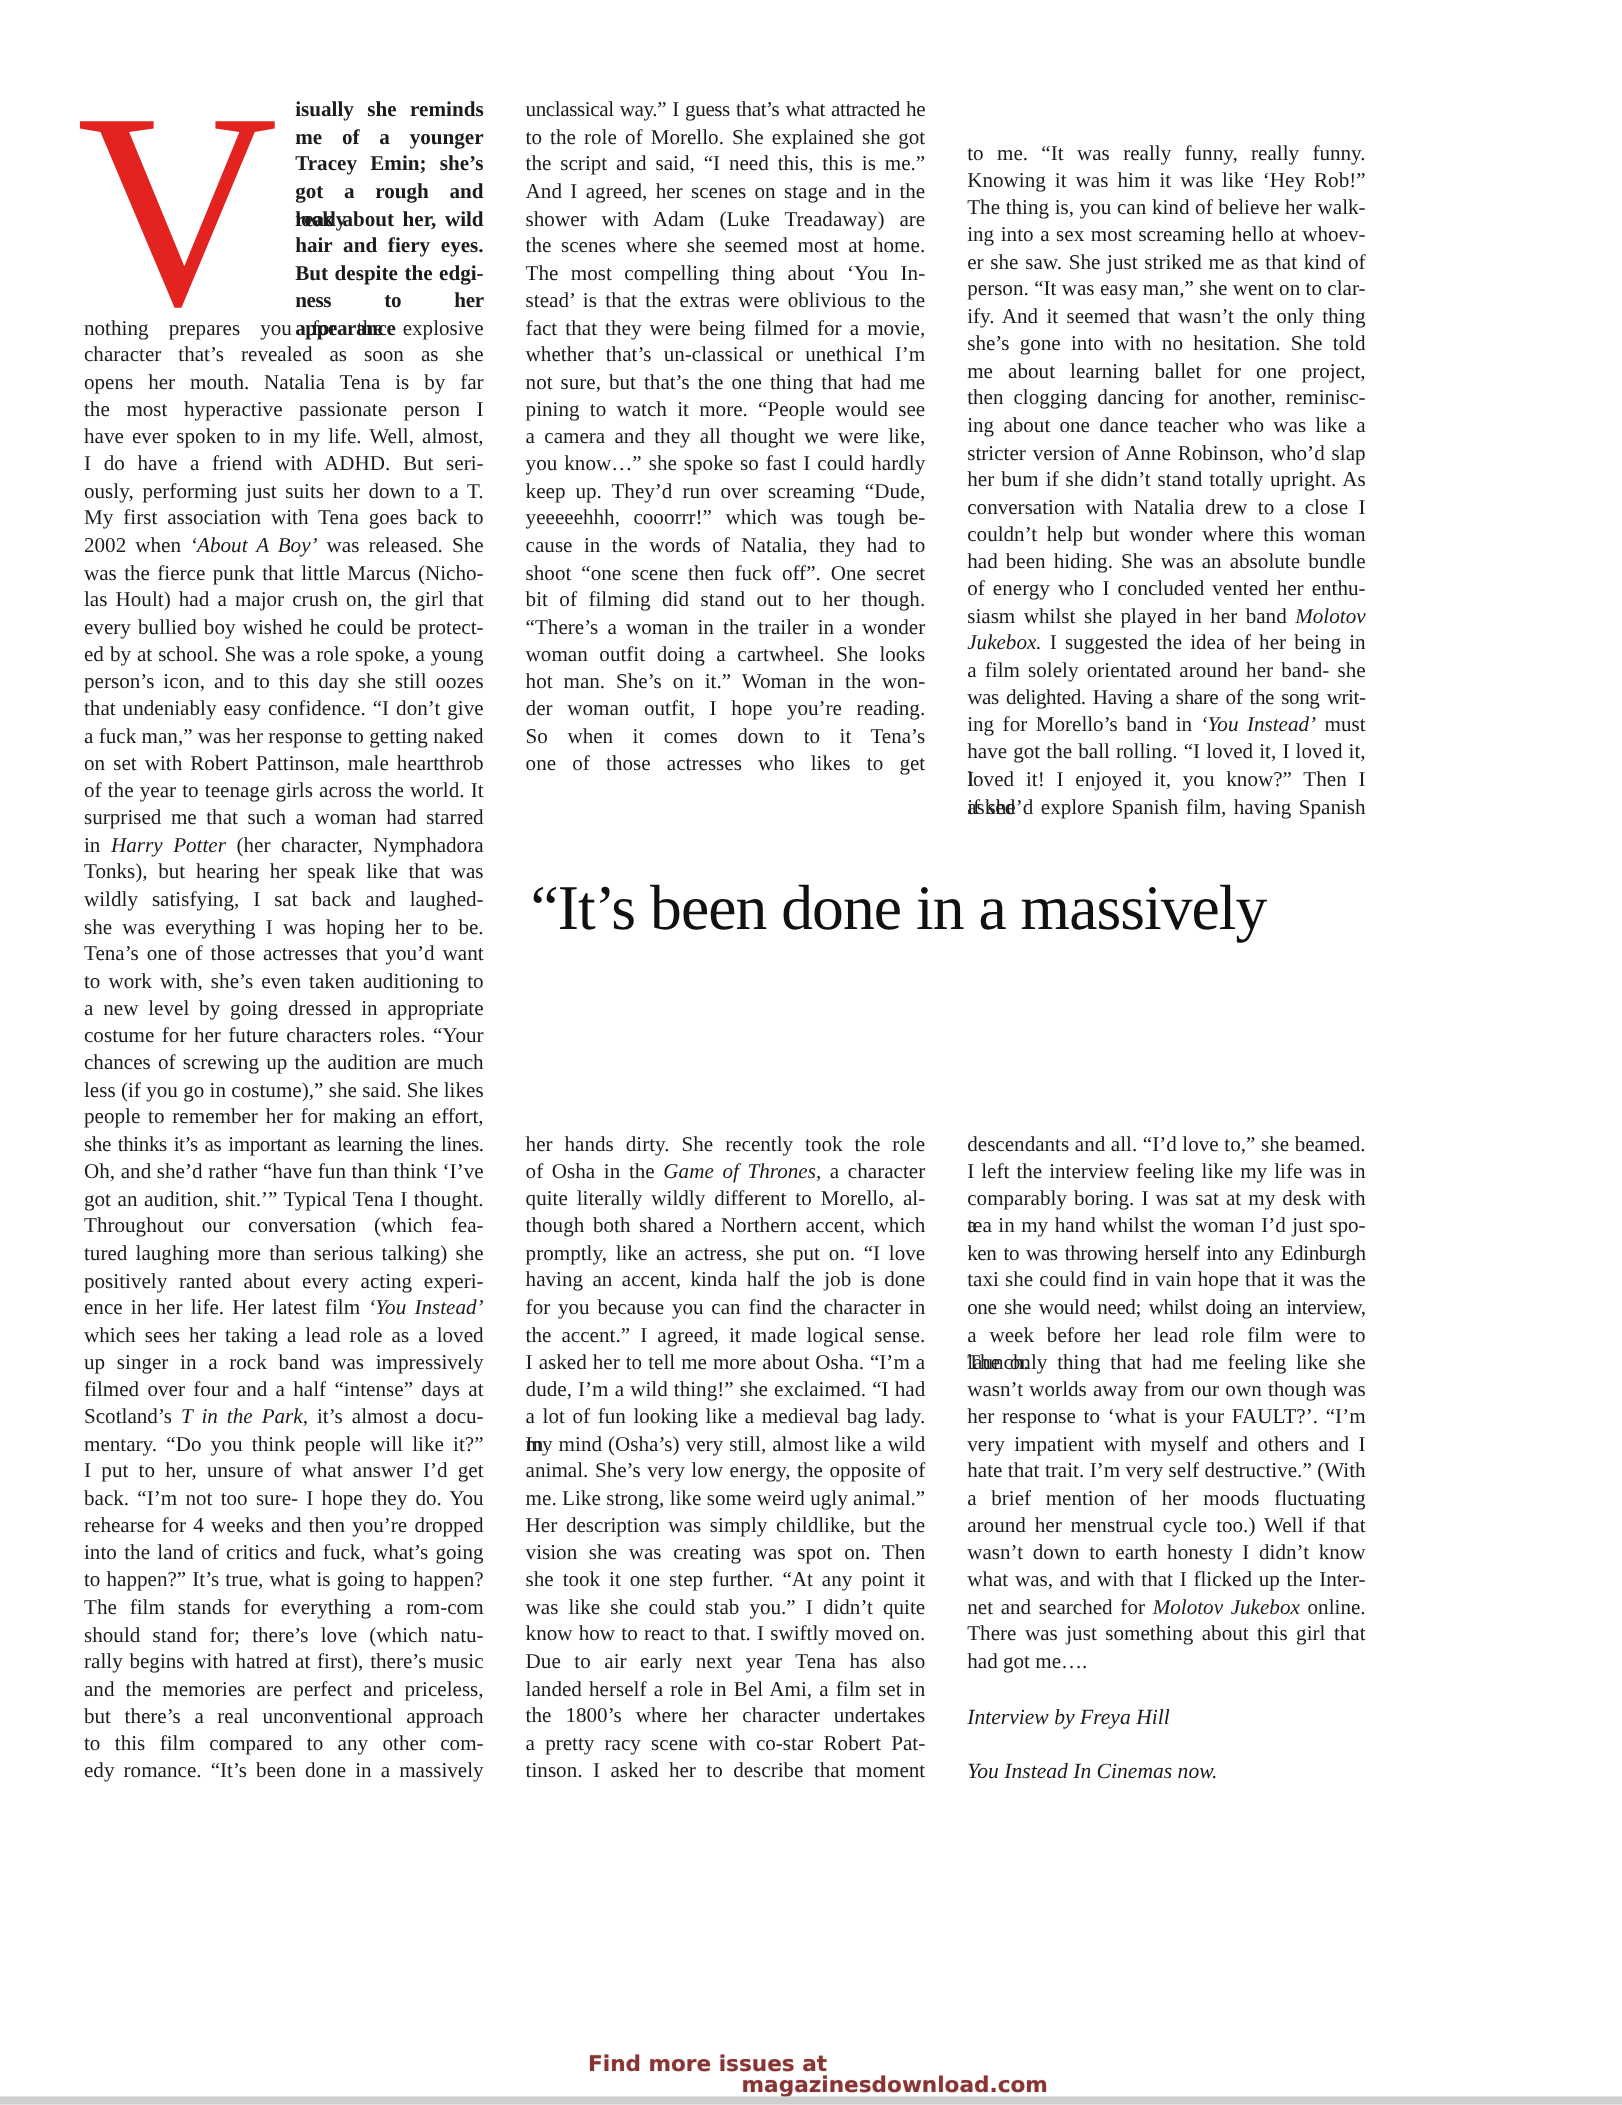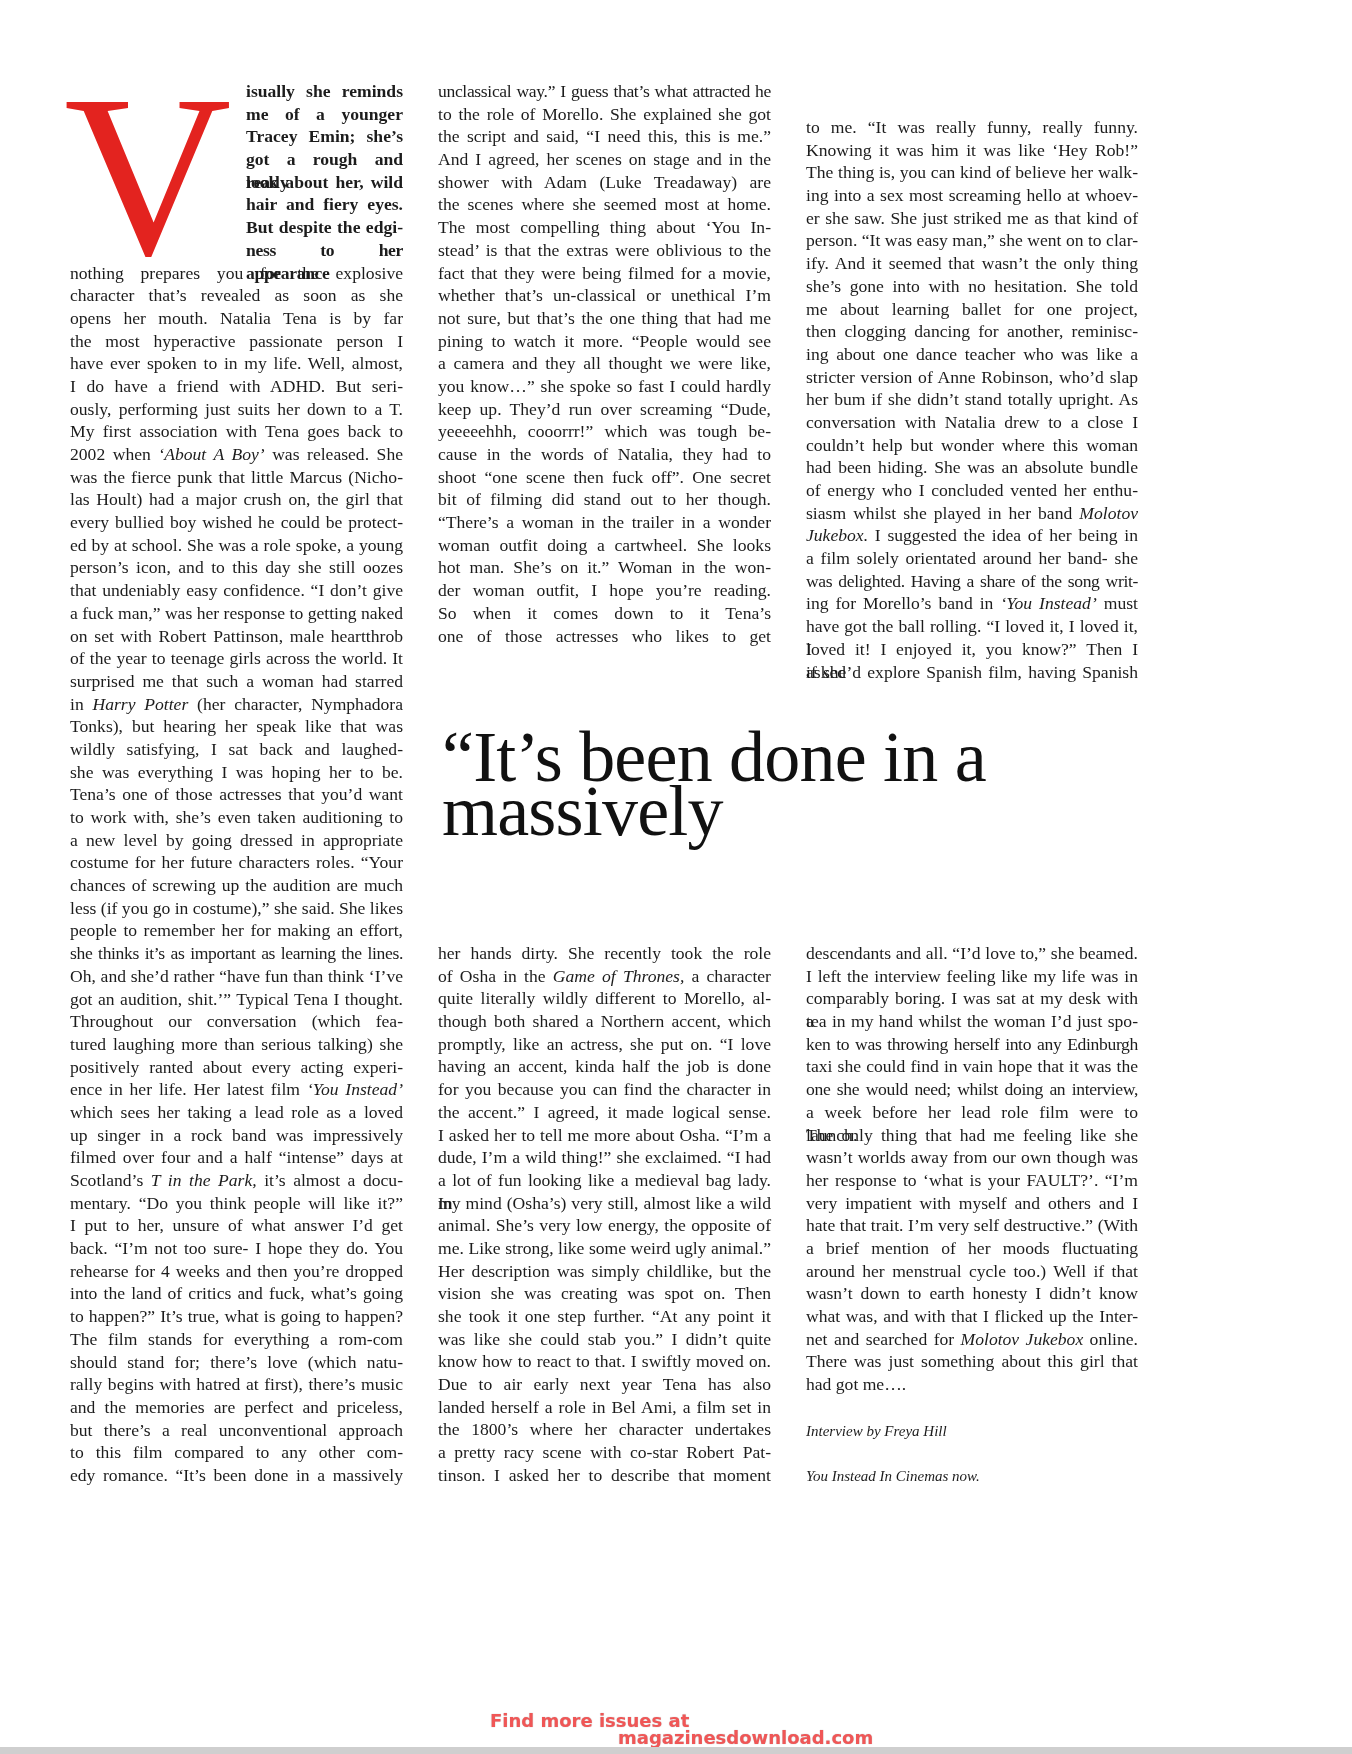--- a/index.html
+++ b/index.html
@@ -11,23 +11,23 @@
   .line.last .inner { text-align-last:left; }
   .tight { letter-spacing:-0.35px; word-spacing:-1px; }
   .i { font-style:italic; }
   #col1 { left:70px; top:80px; width:333px; }
   #col2 { left:438px; top:80px; width:333px; }
   #col3 { left:806px; top:80px; width:332px;margin-top:36px; }
   #col2b { left:438px; top:942px; width:333px; }
   #col3b { left:806px; top:942px; width:332px; }
   .indent { margin-left:176px;font-weight:bold; }
   .dropcap { position:absolute; left:-6px; top:6px; font-size:232px; line-height:180px; color:#e3231f; font-family:"Liberation Serif","DejaVu Serif",serif; }
-  .pull { position:absolute; left:442px; top:730px; width:800px; font-size:72px; line-height:54px; color:#111; letter-spacing:-0.8px; }
-  .credit { position:absolute; font-style:italic; font-size:15px; line-height:22px; left:806px; }
-  .watermark { position:absolute; left:490px; top:1712px; color:#ef4444; font-family:"DejaVu Sans",sans-serif; font-weight:bold; font-size:18px; line-height:17px; text-shadow:0 0 1px #c8c8c8, 0 0 1px #c8c8c8; opacity:0.9; }
+  .pull { position:absolute; left:442px; top:730px; width:800px; font-size:53px; line-height:54px; color:#111; letter-spacing:-0.8px; }
+  .credit { position:absolute; font-style:italic; font-size:18px; line-height:22px; left:806px; }
+  .watermark { position:absolute; left:490px; top:1712px; color:#7f1d1d; font-family:"DejaVu Sans",sans-serif; font-weight:bold; font-size:18px; line-height:17px; text-shadow:0 0 1px #c8c8c8, 0 0 1px #c8c8c8; opacity:0.9; }
   .watermark .w2 { display:block; margin-left:128px; }
   .bottom-bar { position:absolute; left:0; top:1747px; width:1352px; height:7px; background:#cfcfcf; }
 </style>
 </head>
 <body>
 
 <div>
 
   <div id="col1" class="col">
     <span class="dropcap">V</span>

